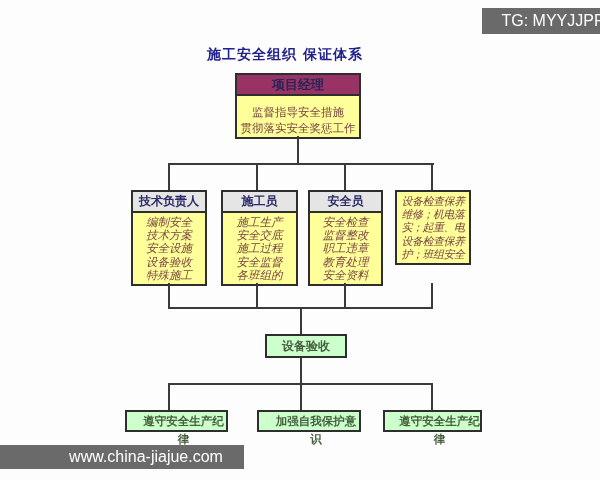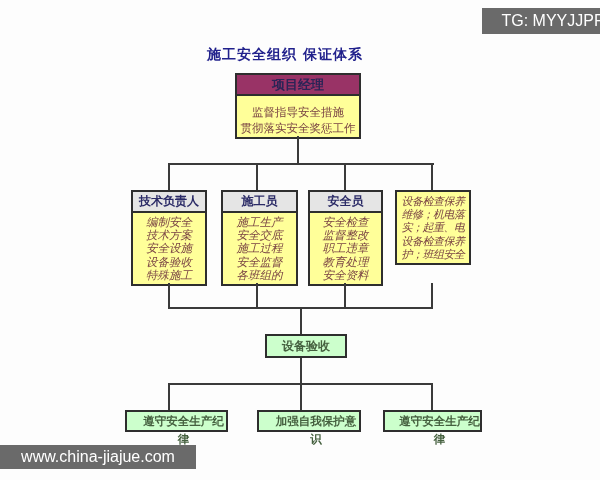--- a/index.html
+++ b/index.html
@@ -31,21 +31,21 @@
   .gbot{top:410px;height:22px;line-height:18px;font-size:11.5px;padding-left:14px;}
   .ga{left:125px;width:103px;}
   .gb{left:257px;width:104px;}
   .gc{left:383px;width:99px;}
   .line{position:absolute;background:#3a3a3a;}
   .wm{
     position:absolute;background:#6a6a6a;color:#ffffff;text-align:center;
     font-family:"Liberation Sans","DejaVu Sans",sans-serif;
   }
   .wm-tr{left:458px;top:8px;width:142px;height:26px;line-height:26px;font-size:16px;margin-left:24px;}
-  .wm-bl{left:0;top:445px;width:196px;height:24px;line-height:24px;font-size:16px;}
+  .wm-bl{left:0;top:445px;width:196px;height:24px;line-height:24px;font-size:16px;padding-left:48px;}
 </style>
 </head>
 <body>
 
 <div class="canvas">
 
   <div class="title">施工安全组织 保证体系</div>
 
   <div class="node root">
     <div class="hdr">项目经理</div>

